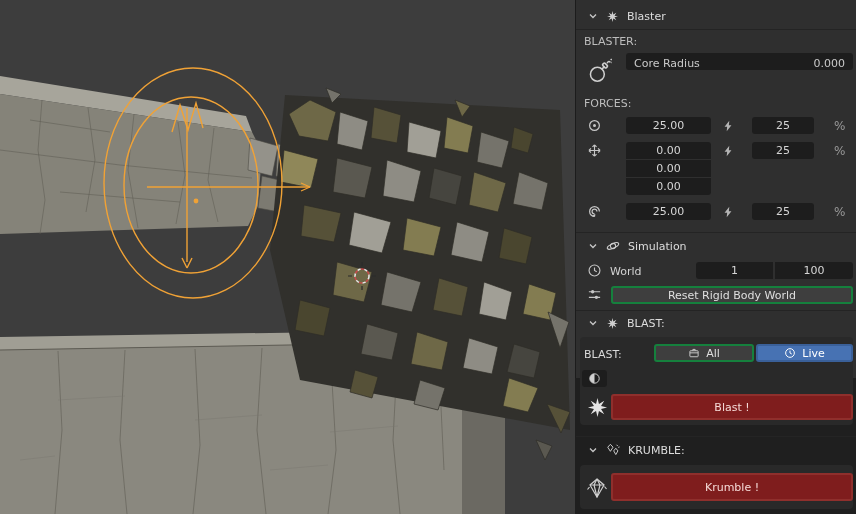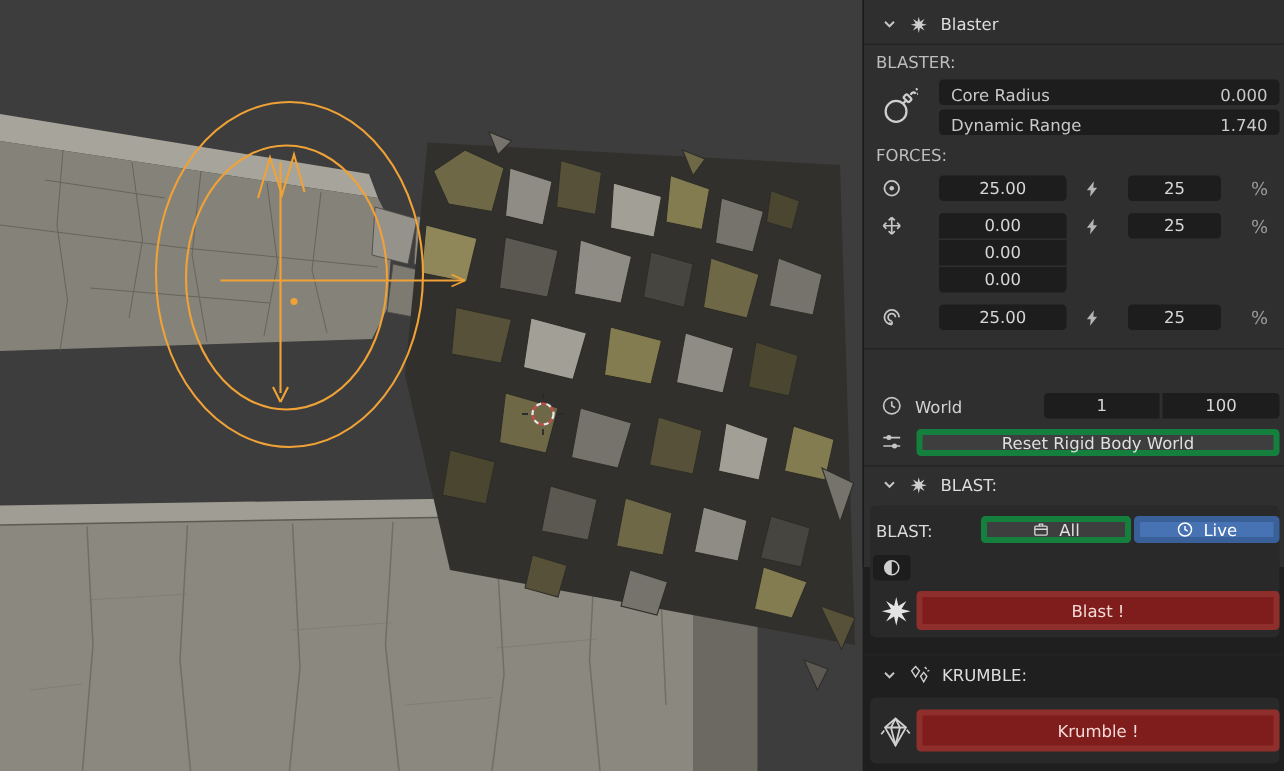--- a/index.html
+++ b/index.html
@@ -20,21 +20,21 @@
            align-items:center; justify-content:center; height:17px; font-size:11px; }
   .slider { background:#1d1d1d; border-radius:3px; height:17px; display:flex;
             align-items:flex-end; justify-content:space-between; padding:0 8px;
             color:#c9c9c9; font-size:11px; }
   .stack-top { border-radius:3px 3px 0 0; }
   .stack-mid { border-radius:0; }
   .stack-bot { border-radius:0 0 3px 3px; }
   .pair-left { border-radius:3px 0 0 3px; }
   .pair-right { border-radius:0 3px 3px 0; }
 
-  .btn { background:#3e3e3e; border:4px solid #15803d; border-radius:3px; display:flex;
+  .btn { background:#3e3e3e; border:2px solid #15803d; border-radius:3px; display:flex;
          align-items:center; justify-content:center; gap:6px; color:#dfdfdf;
          font-size:11px; cursor:default; }
   .btn.blue { background:#4772b3; border-color:#3a6099; color:#ffffff; }
   .btn.red  { background:#7f1d1d; border-color:#8f2f2c; color:#f5dad7; }
 
   .sep { position:absolute; left:0; width:281px; height:1px; background:#242424; }
   .subpanel { position:absolute; background:#292929; border-radius:4px; }
   .pct { color:#9a9a9a; font-size:12px; }
 </style>
 </head>
@@ -147,24 +147,20 @@
       <path d="M14.5 10.5 l2.6 -2.6"></path>
       <rect x="15.2" y="5.4" width="4.6" height="3" rx="1" transform="rotate(45 17.5 7)"></rect>
       <path d="M19.5 4.8 C20.2 3 22 2.8 22.5 4.2 M22.8 1.8 l0.9 -0.9 M23.5 4.2 h1.2"></path>
     </svg>
   </div>
 
   <div class="abs slider" style="left:50px; top:53px; width:227px;">
     <span>Core Radius</span>
     <span>0.000</span>
   </div>
-  <div class="abs slider" style="left:50px; top:73px; width:227px;">
-    <span>Dynamic Range</span>
-    <span>1.740</span>
-  </div>
 
   <div class="abs lbl" style="left:8px; top:97px;">FORCES:</div>
 
   <div class="abs icon" style="left:10px; top:117px; width:17px; height:17px;">
     <svg width="15" height="15" viewBox="0 0 16 16" fill="none" stroke="#c6c6c6" stroke-width="1.3">
       <circle cx="8" cy="8" r="5.2"></circle>
         <circle cx="8" cy="8" r="1.6" fill="#c6c6c6" stroke="none"></circle>
     </svg>
   </div>
   <div class="abs field" style="left:50px; top:117px; width:85px;">
@@ -218,20 +214,34 @@
     <svg width="12" height="12" viewBox="0 0 14 14">
         <path d="M8.5 1 L3 8 h3 L5.5 13 L11 6 H8 Z" fill="#b5b5b5"></path>
       </svg>
   </div>
   <div class="abs field" style="left:176px; top:203px; width:62px;">
     <span>25</span>
   </div>
   <div class="abs pct" style="left:258px; top:205px;">%</div>
 
   <div class="sep" style="top:232px;"></div>
+  <div class="abs hdr" style="left:12px; top:237px; height:18px;">
+    <span class="icon">
+      <svg width="10" height="10" viewBox="0 0 10 10">
+          <path d="M2 3.5 L5 6.5 L8 3.5" fill="none" stroke="currentColor" stroke-width="1.3"></path>
+        </svg>
+    </span>
+    <span class="icon">
+      <svg width="14" height="14" viewBox="0 0 16 16" fill="none" stroke="#cfcfcf" stroke-width="1.2">
+        <circle cx="8" cy="8" r="3"></circle>
+        <ellipse cx="8" cy="8" rx="7" ry="2.6" transform="rotate(-24 8 8)"></ellipse>
+      </svg>
+    </span>
+    <span>Simulation</span>
+  </div>
 
   <div class="abs icon" style="left:10px; top:262px; width:17px; height:17px;">
     <svg width="15" height="15" viewBox="0 0 16 16" fill="none" stroke="#c6c6c6" stroke-width="1.2">
       <circle cx="8" cy="8" r="5.8"></circle>
         <path d="M8 4.8 V8 l2.4 1.4"></path>
     </svg>
   </div>
   <div class="abs lbl" style="left:34px; top:265px; color:#d2d2d2;">World</div>
   <div class="abs field pair-left" style="left:120px; top:262px; width:77px;">
     <span>1</span>

